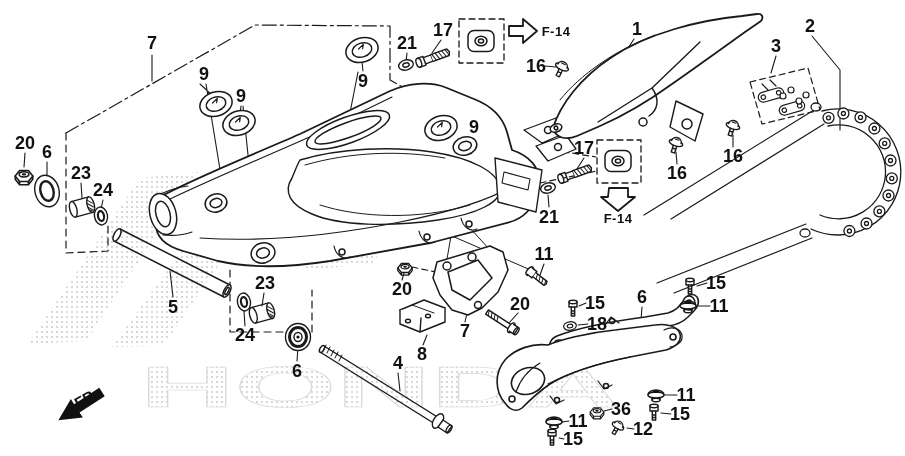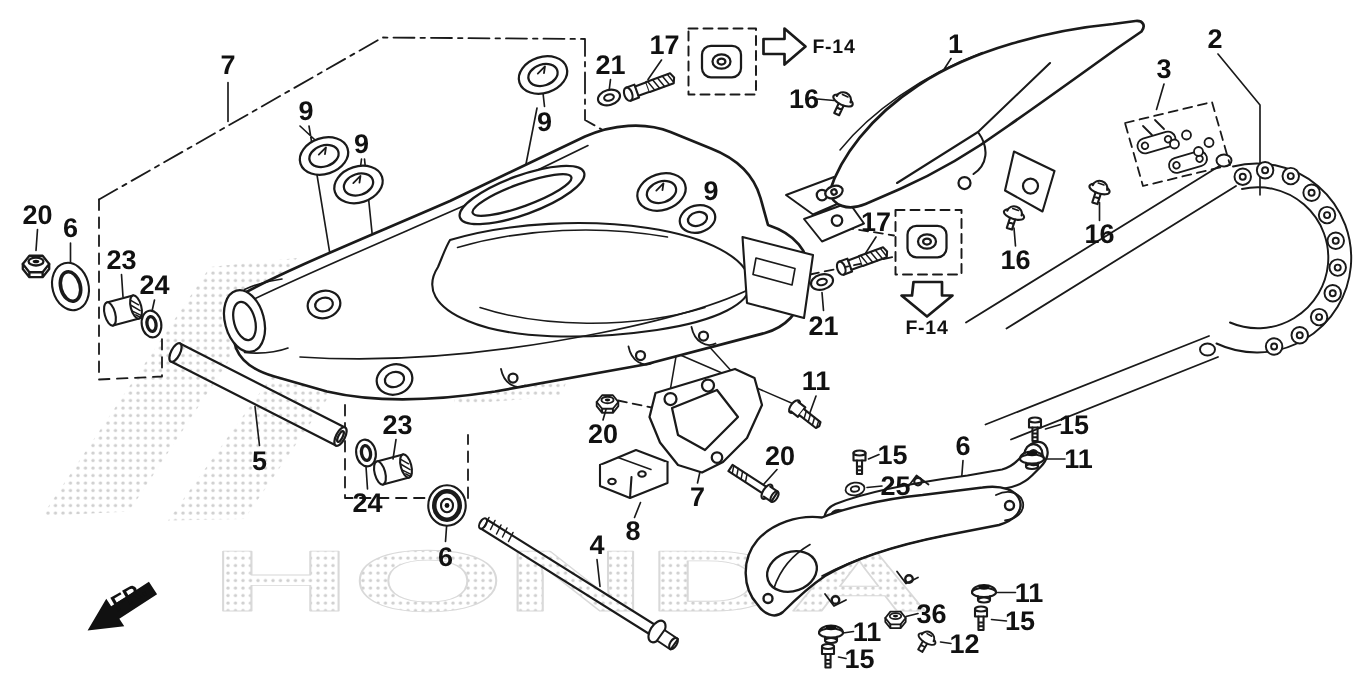--- a/index.html
+++ b/index.html
@@ -378,21 +378,21 @@
 <div class="lbl" style="left:265px;top:283px">23</div>
 <div class="lbl" style="left:245px;top:335px">24</div>
 <div class="lbl" style="left:297px;top:371px">6</div>
 <div class="lbl" style="left:402px;top:289px">20</div>
 <div class="lbl" style="left:544px;top:254px">11</div>
 <div class="lbl" style="left:465px;top:331px">7</div>
 <div class="lbl" style="left:422px;top:354px">8</div>
 <div class="lbl" style="left:520px;top:304px">20</div>
 <div class="lbl" style="left:398px;top:363px">4</div>
 <div class="lbl" style="left:595px;top:303px">15</div>
-<div class="lbl" style="left:597px;top:324px">25</div>
+<div class="lbl" style="left:597px;top:324px">18</div>
 <div class="lbl" style="left:642px;top:297px">6</div>
 <div class="lbl" style="left:716px;top:283px">15</div>
 <div class="lbl" style="left:719px;top:306px">11</div>
 <div class="lbl" style="left:686px;top:395px">11</div>
 <div class="lbl" style="left:680px;top:414px">15</div>
 <div class="lbl" style="left:621px;top:409px">36</div>
 <div class="lbl" style="left:643px;top:429px">12</div>
 <div class="lbl" style="left:578px;top:421px">11</div>
 <div class="lbl" style="left:573px;top:439px">15</div>
 

